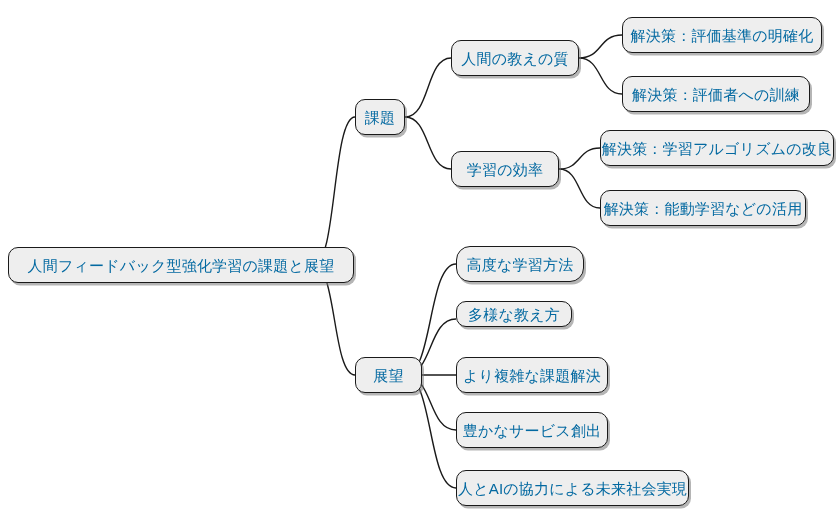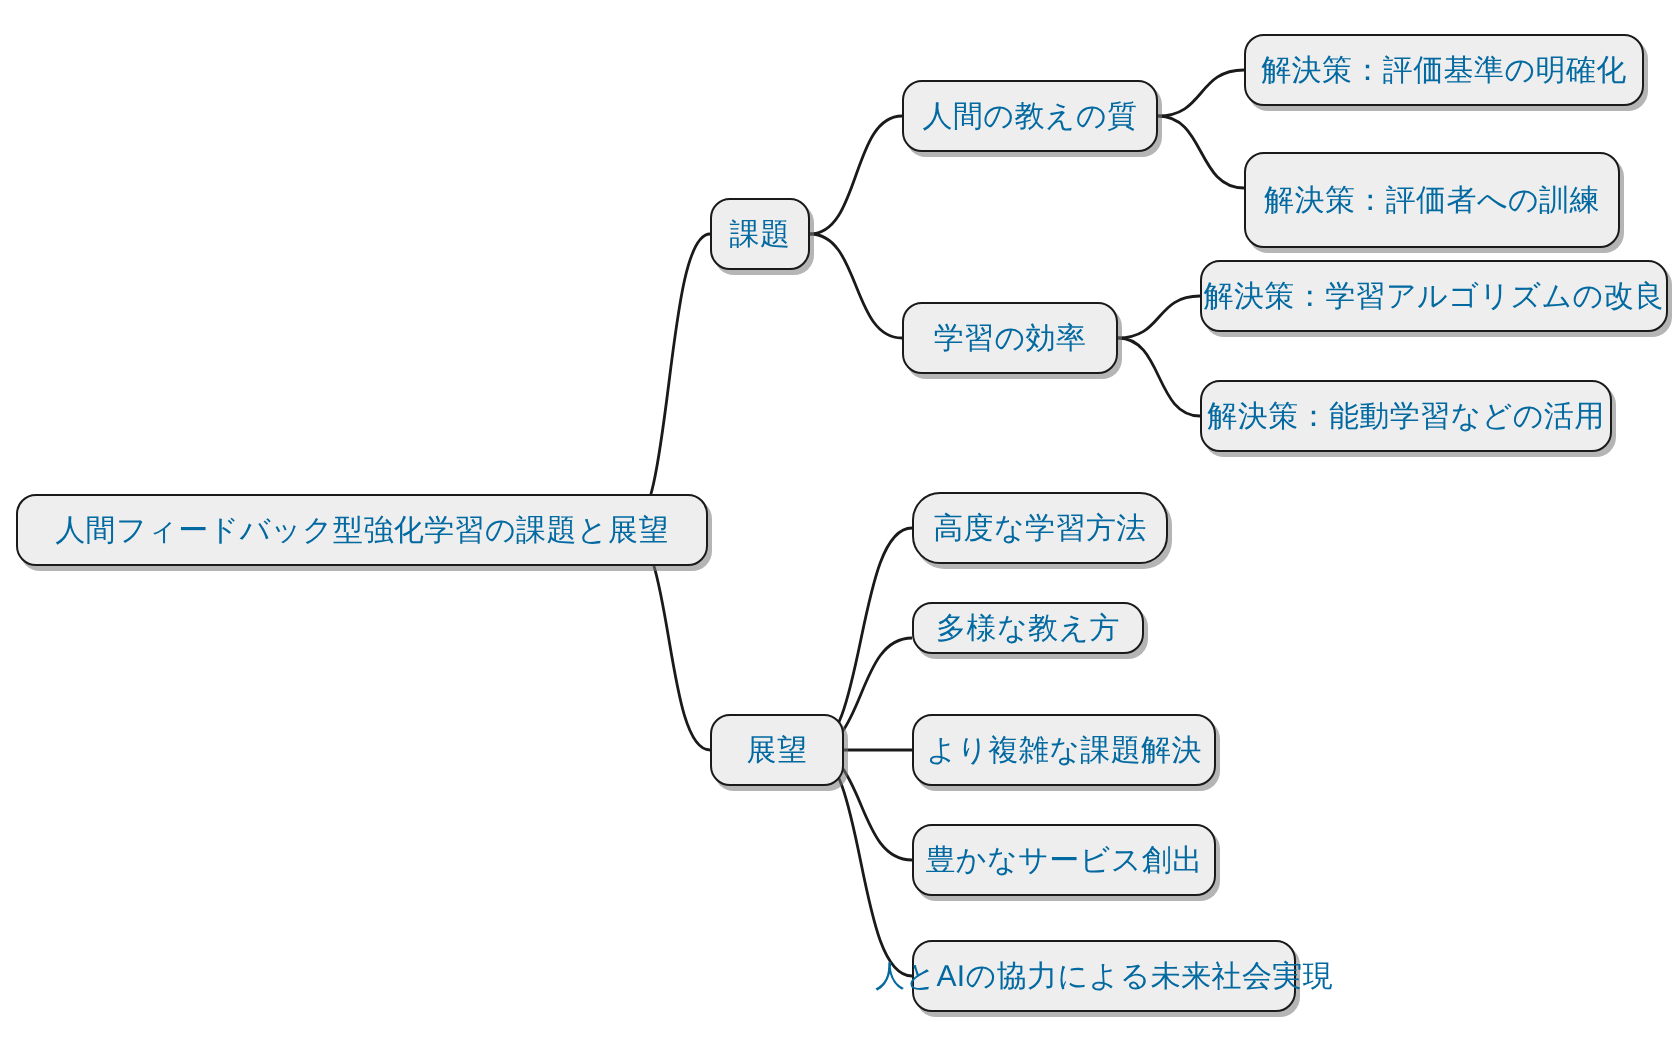--- a/index.html
+++ b/index.html
@@ -77,38 +77,38 @@
       </div>
       <div class="node" style="left: 451px; top: 40px; width: 128px; height: 36px;">
         <span class="node-label">人間の教えの質</span>
       </div>
       <div class="node" style="left: 451px; top: 151px; width: 108px; height: 36px;">
         <span class="node-label">学習の効率</span>
       </div>
       <div class="node" style="left: 622px; top: 17px; width: 200px; height: 36px;">
         <span class="node-label">解決策：評価基準の明確化</span>
       </div>
-      <div class="node" style="left: 622px; top: 76px; width: 188px; height: 48px;">
+      <div class="node" style="left: 622px; top: 76px; width: 188px; height: 36px;">
         <span class="node-label">解決策：評価者への訓練</span>
       </div>
       <div class="node" style="left: 600px; top: 130px; width: 234px; height: 36px;">
         <span class="node-label">解決策：学習アルゴリズムの改良</span>
       </div>
       <div class="node" style="left: 600px; top: 190px; width: 206px; height: 36px; text-align: center;">
         <span class="node-label">解決策：能動学習などの活用</span>
       </div>
       <div class="node" style="left: 456px; top: 246px; width: 128px; height: 36px; border-radius: 14px;">
         <span class="node-label">高度な学習方法</span>
       </div>
       <div class="node" style="left: 456px; top: 301px; width: 116px; height: 26px;">
         <span class="node-label">多様な教え方</span>
       </div>
       <div class="node" style="left: 456px; top: 357px; width: 152px; height: 36px;">
         <span class="node-label">より複雑な課題解決</span>
       </div>
       <div class="node" style="left: 456px; top: 412px; width: 152px; height: 36px;">
         <span class="node-label">豊かなサービス創出</span>
       </div>
-      <div class="node" style="left: 456px; top: 470px; width: 192px; height: 36px;">
+      <div class="node" style="left: 456px; top: 470px; width: 233px; height: 36px;">
         <span class="node-label">人とAIの協力による未来社会実現</span>
       </div>
     </div>
 </div>
 
 </body></html>

